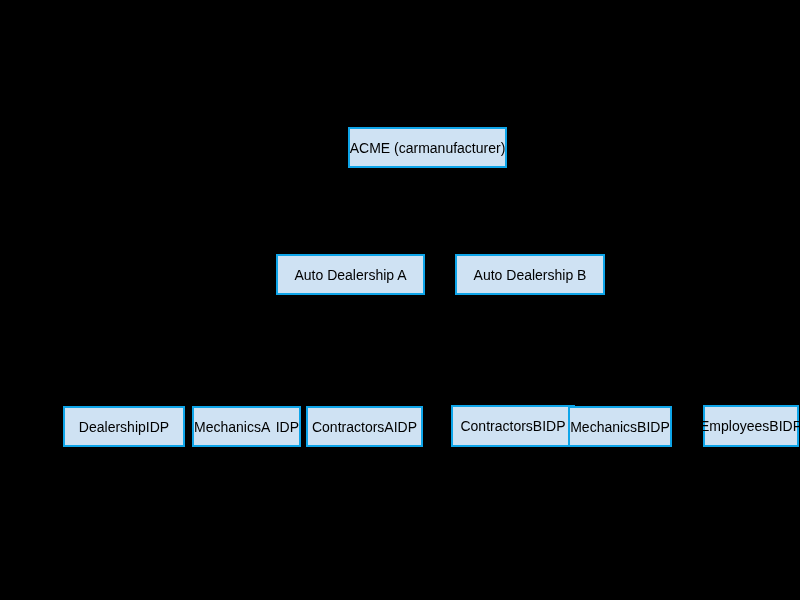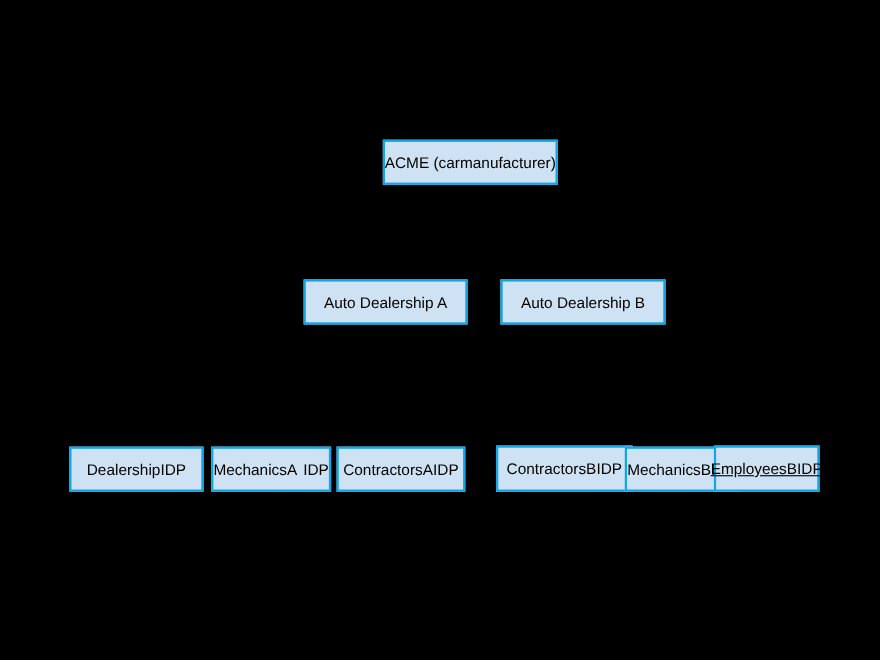--- a/index.html
+++ b/index.html
@@ -69,18 +69,18 @@
   <div class="node" style="left:451px; top:405px; width:124px; height:42px;">
     <div class="line">ContractorsB</div>
     <div class="line">IDP</div>
   </div>
 
   <div class="node" style="left:568px; top:406px; width:104px; height:41px;">
     <div class="line">MechanicsB</div>
     <div class="line">IDP</div>
   </div>
 
-  <div class="node" style="left:649px; top:405px; width:96px; height:42px;text-decoration:underline;">
+  <div class="node" style="left:703px; top:405px; width:96px; height:42px;">
     <div class="line">EmployeesB</div>
     <div class="line">IDP</div>
   </div>
 
 </div>
 
 </body></html>

